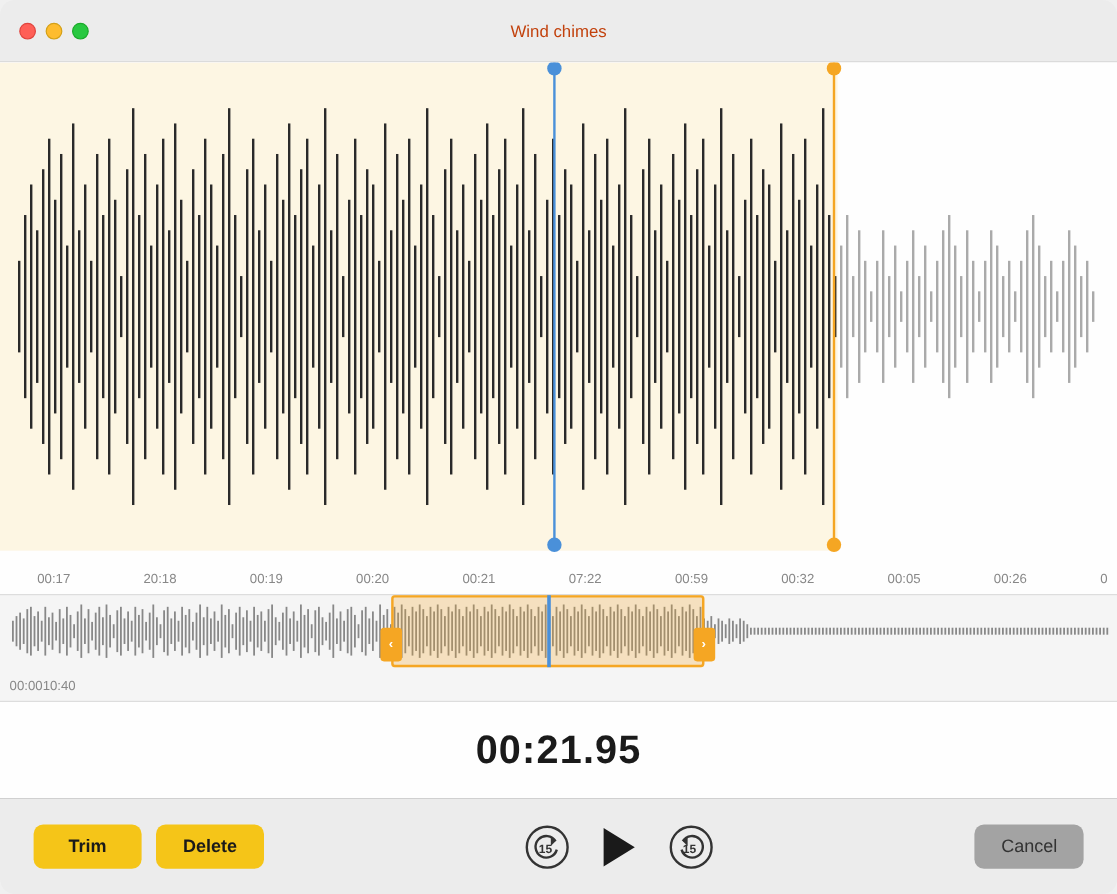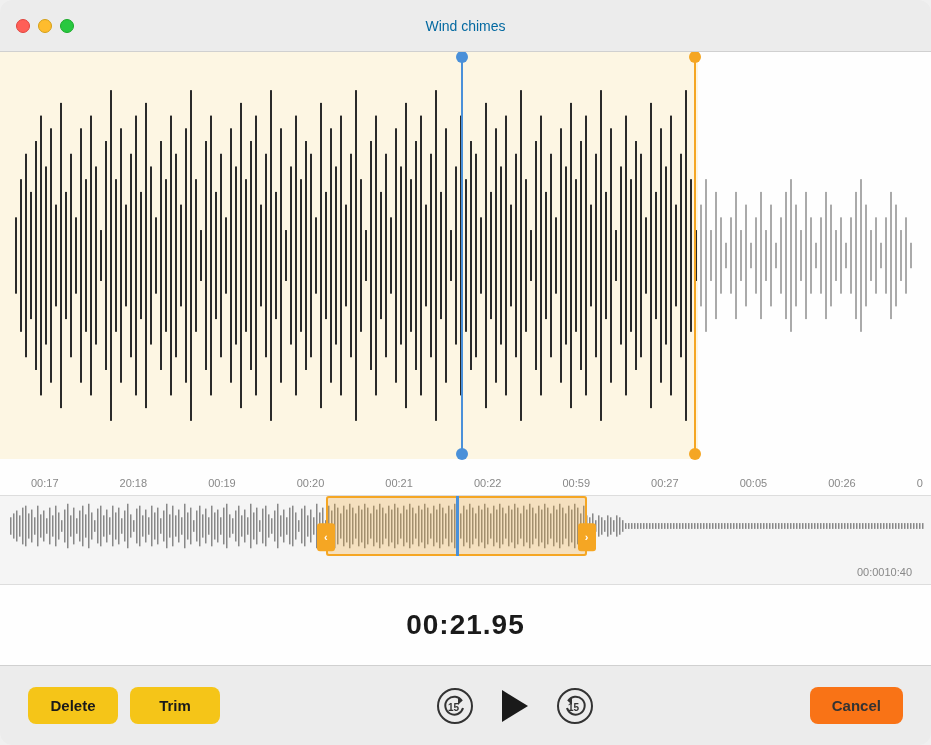--- a/index.html
+++ b/index.html
@@ -38,21 +38,21 @@
       width: 14px;
       height: 14px;
       border-radius: 50%;
     }
     .tl-red { background: #ff5f57; border: 1px solid #e0443e; }
     .tl-yellow { background: #febc2e; border: 1px solid #d4a017; }
     .tl-green { background: #28c840; border: 1px solid #1aab29; }
     .title-text {
       font-size: 14px;
       font-weight: 500;
-      color: #0369a1;
+      color: #c2410c;
     }
 
     
     .waveform-main {
       flex: 1;
       position: relative;
       background: #fefefe;
       overflow: hidden;
     }
 
@@ -235,39 +235,39 @@
       left: calc(63% - 9px);
     }
 
     
     .overview-timeline {
       position: absolute;
       bottom: 6px;
       left: 0;
       right: 0;
       display: flex;
-      justify-content: flex-end;
-      padding: 0 19px;
+      justify-content: flex-start;
+      padding: 0 8px;
     }
     .overview-timeline-label {
       font-size: 11px;
       color: #888;
     }
 
     
     .time-display {
       height: 80px;
       display: flex;
       align-items: center;
       justify-content: center;
       background: #fefefe;
       flex-shrink: 0;
     }
     .time-text {
-      font-size: 28px;
+      font-size: 33px;
       font-weight: 700;
       color: #1a1a1a;
       letter-spacing: 1px;
     }
 
     
     .controls-bar {
       height: 80px;
       background: #ececec;
       display: flex;
@@ -322,26 +322,26 @@
       border: none;
       border-radius: 8px;
       padding: 10px 22px;
       font-size: 15px;
       font-weight: 500;
       color: #888;
       cursor: pointer;
       min-width: 90px;
     }
     .btn-cancel {
-      background: #f97316;
+      background: #a3a3a3;
       border: none;
       border-radius: 8px;
       padding: 10px 22px;
       font-size: 15px;
-      font-weight: 700;
+      font-weight: 400;
       color: #333;
       cursor: pointer;
       min-width: 90px;
     }
   </style>
 </head>
 <body>
 
 <div class="title-bar">
   <div class="traffic-lights">
@@ -559,23 +559,23 @@
     <div class="end-marker-dot-bottom"></div>
   </div>
 
   <div class="timeline">
     <div class="timeline-labels">
       <span class="timeline-label">00:17</span>
       <span class="timeline-label">20:18</span>
       <span class="timeline-label">00:19</span>
       <span class="timeline-label">00:20</span>
       <span class="timeline-label">00:21</span>
-      <span class="timeline-label">00:22</span>
+      <span class="timeline-label">07:22</span>
       <span class="timeline-label">00:59</span>
-      <span class="timeline-label">00:27</span>
+      <span class="timeline-label">00:32</span>
       <span class="timeline-label">00:05</span>
       <span class="timeline-label">00:26</span>
       <span class="timeline-label">0</span>
     </div>
   </div>
 </div>
 
 <div class="overview-strip">
   <div class="overview-waveform">
     <svg width="100%" height="100%" viewBox="0 0 931 62" preserveAspectRatio="none">
@@ -905,22 +905,22 @@
     <span class="overview-timeline-label">10:40</span>
   </div>
 </div>
 
 <div class="time-display">
   <span class="time-text">00:21.95</span>
 </div>
 
 <div class="controls-bar">
   <div class="controls-left">
+    <button class="btn-yellow">Trim</button>
     <button class="btn-yellow">Delete</button>
-    <button class="btn-yellow">Trim</button>
   </div>
 
   <div class="controls-center">
 
     <button class="transport-btn">
       <svg width="38" height="38" viewBox="0 0 38 38">
         <circle cx="19" cy="19" r="17" fill="none" stroke="#333" stroke-width="2"></circle>
         <path d="M 26 14 A 9 9 0 1 0 27 21" fill="none" stroke="#333" stroke-width="2"></path>
         <polygon points="22,10 26,14 22,18" fill="#333"></polygon>
         <text x="12" y="24" font-size="10" font-weight="bold" fill="#333">15</text>

